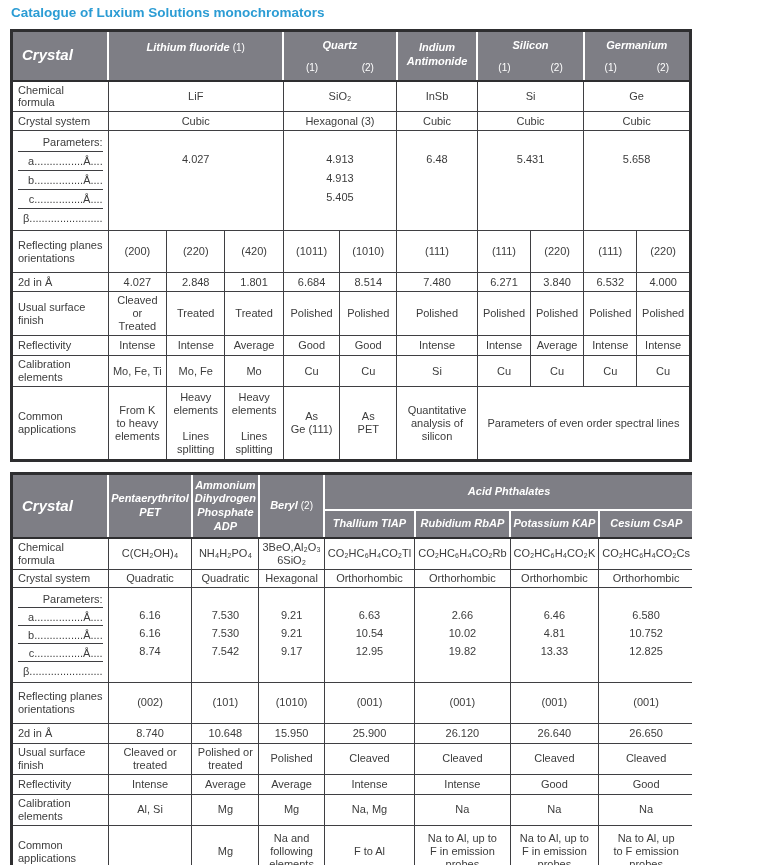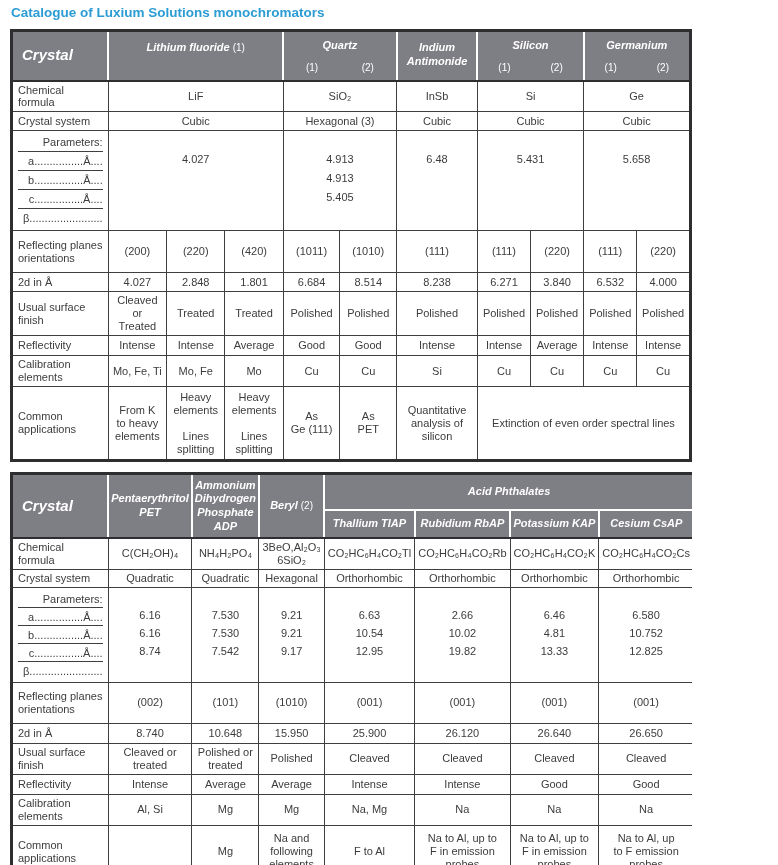--- a/index.html
+++ b/index.html
@@ -131,21 +131,21 @@
             <td>(111)</td>
             <td>(220)</td>
           </tr>
           <tr style="height: 19px;">
             <th class="rlabel">2d in Å</th>
             <td>4.027</td>
             <td>2.848</td>
             <td>1.801</td>
             <td>6.684</td>
             <td>8.514</td>
-            <td>8.238</td>
+            <td>7.480</td>
             <td>6.271</td>
             <td>3.840</td>
             <td>6.532</td>
             <td>4.000</td>
           </tr>
           <tr style="height: 43px;">
             <th class="rlabel">Usual surface finish</th>
             <td>Cleaved
 or
 Treated</td>
@@ -200,21 +200,21 @@
 
 Lines
 splitting</td>
             <td>As
 Ge (111)</td>
             <td>As
 PET</td>
             <td>Quantitative
 analysis of
 silicon</td>
-            <td colspan="4">Extinction of even order spectral lines</td>
+            <td colspan="4">Parameters of even order spectral lines</td>
           </tr>
         </tbody>
       </table>
       <table class="t2">
         <colgroup>
           <col style="width: 90px;">
           <col style="width: 83px;">
           <col style="width: 83px;">
           <col style="width: 99px;">
           <col style="width: 95px;">

